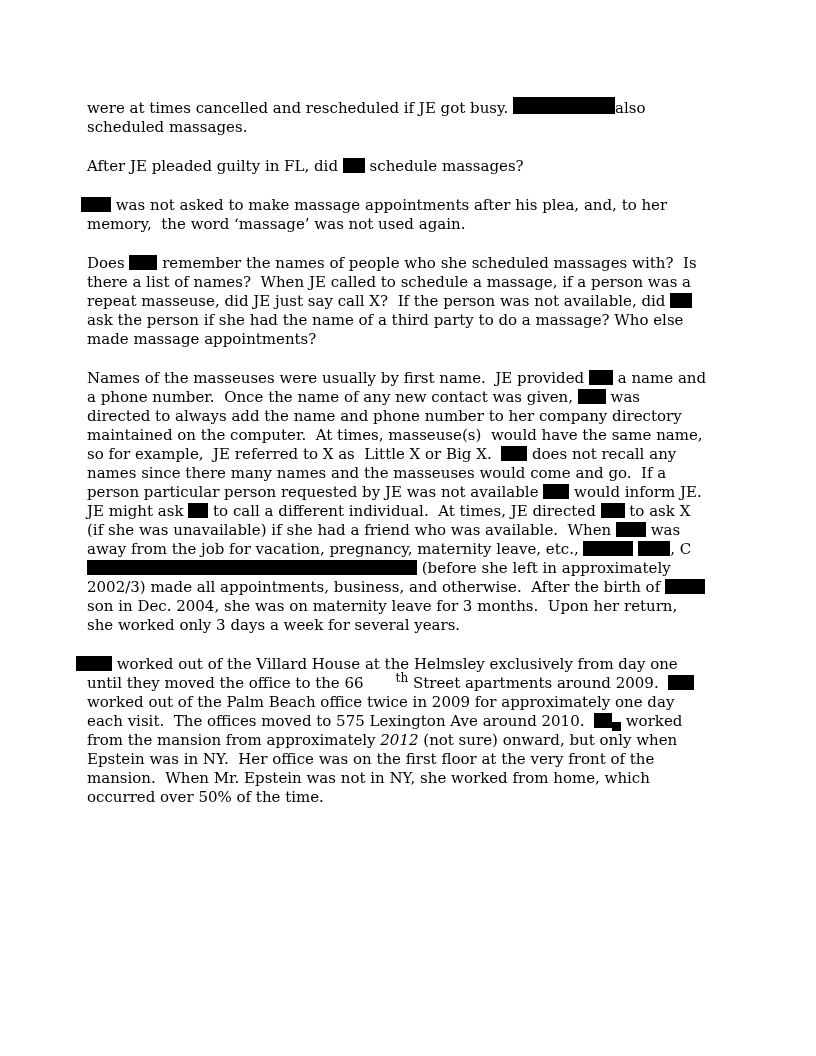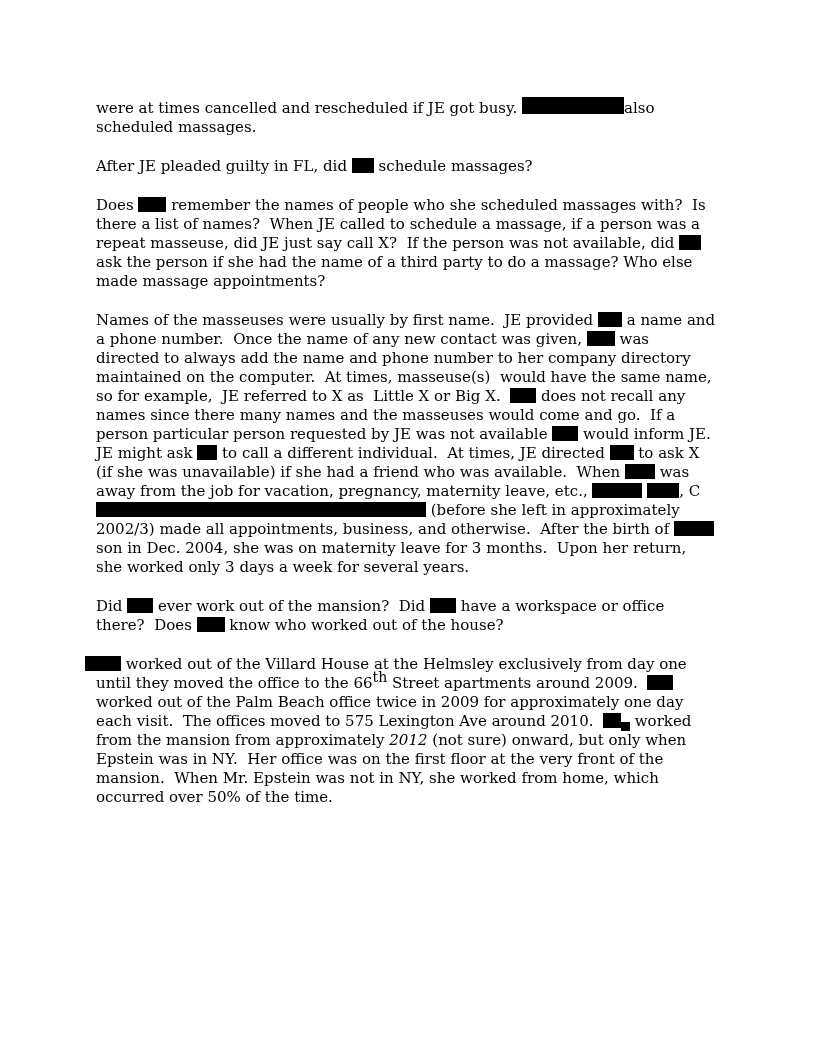--- a/index.html
+++ b/index.html
@@ -7,46 +7,46 @@
   body {
     width: 816px;
     height: 1056px;
     position: relative;
     overflow: hidden;
     font-family: "DejaVu Serif", "Liberation Serif", serif;
     color: #000000;
   }
   .page {
     position: absolute;
-    left: 96px;
+    left: 87px;
     top: 97px;
     width: 620px;
     font-size: 15px;
     line-height: 19px;
   }
   .block {
     white-space: pre-wrap;
     margin-bottom: 20px;
     text-align: left;
   }
   .block.question { font-weight: normal; }
   .redaction {
     display: inline-block;
     background: #000000;
     height: 15px;
     vertical-align: -2px;
   }
-  sup { font-size: 14px; line-height: 0; vertical-align: super; }
+  sup { font-size: 12px; line-height: 0; vertical-align: super; margin-left: 32px; }
   i { font-style: italic; }
 </style>
 </head>
 <body>
 
 <div class="page">
   <div>
       <div class="block para"><span>were at times cancelled and rescheduled if JE got busy. </span><span class="redaction" style="width: 102px; height: 17px; vertical-align: -1px;"></span><span>also scheduled massages.</span></div>
       <div class="block question"><span>After JE pleaded guilty in FL, did </span><span class="redaction" style="width: 22px;"></span><span> schedule massages?</span></div>
+      <div class="block para"><span class="redaction" style="width: 30px; margin-left: -6px;"></span><span> was not asked to make massage appointments after his plea, and, to her memory,  the word ‘massage’ was not used again.</span></div>
       <div class="block question"><span>Does </span><span class="redaction" style="width: 28px;"></span><span> remember the names of people who she scheduled massages with?  Is there a list of names?  When JE called to schedule a massage, if a person was a repeat masseuse, did JE just say call X?  If the person was not available, did </span><span class="redaction" style="width: 22px;"></span><span> ask the person if she had the name of a third party to do a massage? Who else made massage appointments?</span></div>
       <div class="block para"><span>Names of the masseuses were usually by first name.  JE provided </span><span class="redaction" style="width: 24px;"></span><span> a name and a phone number.  Once the name of any new contact was given, </span><span class="redaction" style="width: 28px;"></span><span> was directed to always add the name and phone number to her company directory maintained on the computer.  At times, masseuse(s)  would have the same name, so for example,  JE referred to X as  Little X or Big X.  </span><span class="redaction" style="width: 26px;"></span><span> does not recall any names since there many names and the masseuses would come and go.  If a person particular person requested by JE was not available </span><span class="redaction" style="width: 26px;"></span><span> would inform JE.  JE might ask </span><span class="redaction" style="width: 20px;"></span><span> to call a different individual.  At times, JE directed </span><span class="redaction" style="width: 24px;"></span><span> to ask X (if she was unavailable) if she had a friend who was available.  When </span><span class="redaction" style="width: 30px;"></span><span> was away from the job for vacation, pregnancy, maternity leave, etc., </span><span class="redaction" style="width: 50px;"></span><span> </span><span class="redaction" style="width: 32px;"></span><span>, C</span><span class="redaction" style="width: 330px;"></span><span> (before she left in approximately 2002/3) made all appointments, business, and otherwise.  After the birth of </span><span class="redaction" style="width: 40px;"></span><span> son in Dec. 2004, she was on maternity leave for 3 months.  Upon her return, she worked only 3 days a week for several years.</span></div>
-      <div class="block question"><span>Did </span><span class="redaction" style="width: 26px;"></span><span> ever work out of the mansion?  Did </span><span class="redaction" style="width: 26px;"></span><span> have a workspace or office there?  Does </span><span class="redaction" style="width: 28px;"></span><span> know who worked out of the house?</span></div>
       <div class="block para"><span class="redaction" style="width: 36px; margin-left: -11px;"></span><span> worked out of the Villard House at the Helmsley exclusively from day one until they moved the office to the 66</span><sup>th</sup><span> Street apartments around 2009.  </span><span class="redaction" style="width: 26px;"></span><span> worked out of the Palm Beach office twice in 2009 for approximately one day each visit.  The offices moved to 575 Lexington Ave around 2010.  </span><span class="redaction" style="width: 18px;"></span><span class="redaction" style="width: 9px; height: 9px; vertical-align: -5px;"></span><span> worked from the mansion from approximately </span><i>2012</i><span> (not sure) onward, but only when Epstein was in NY.  Her office was on the first floor at the very front of the mansion.  When Mr. Epstein was not in NY, she worked from home, which occurred over 50% of the time.</span></div>
     </div>
 </div>
 
 </body></html>

